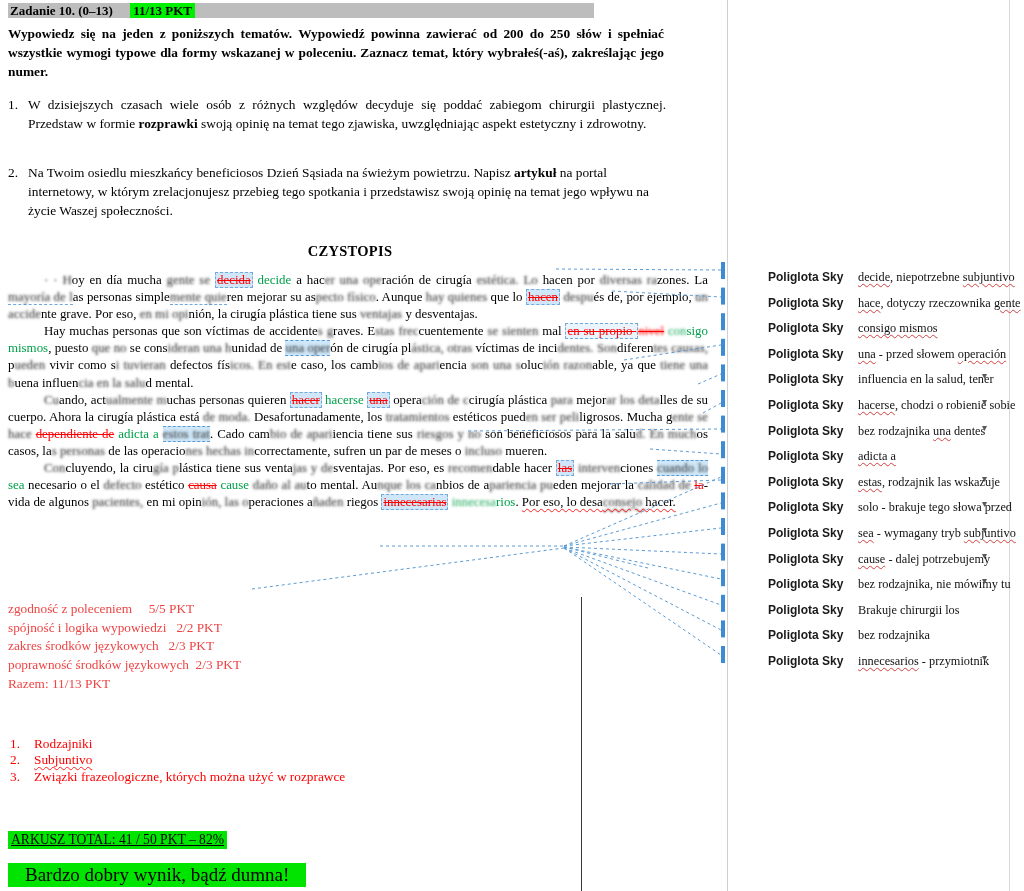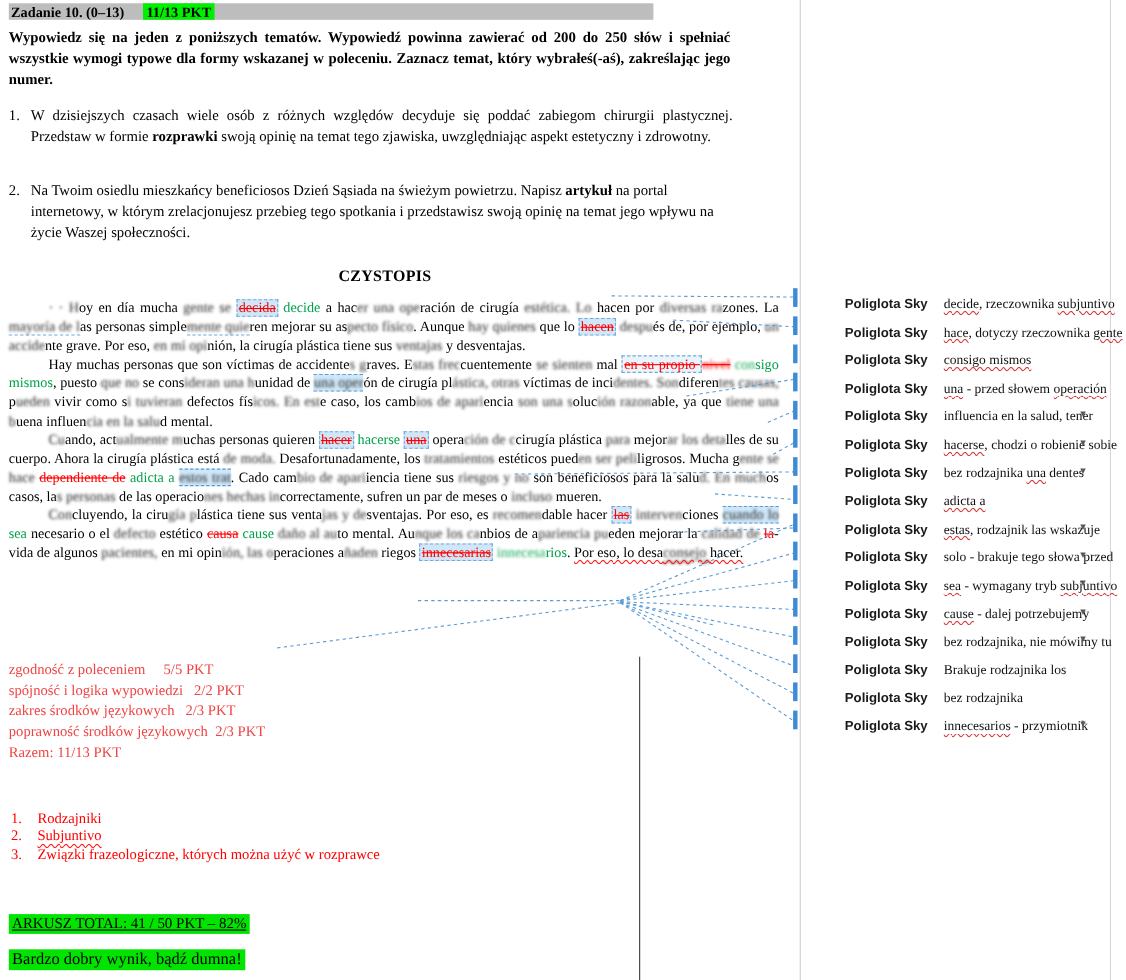--- a/index.html
+++ b/index.html
@@ -52,21 +52,21 @@
   #scores{left:8px;top:600px;color:#ef4444;font-size:13.3px;line-height:18.7px;}
   #improve{left:8px;top:736px;color:#ff0000;font-size:13.3px;line-height:16.4px;}
   .imp-item{margin-left:2px;}
   .imp-num{display:inline-block;width:24px;}
   .seg-rsq{text-decoration:underline wavy #ff2020;text-decoration-thickness:1px;
     text-underline-offset:2px;}
 
   
   #arkusz{left:8px;top:831px;background:#00e400;font-weight:normal;font-size:13.6px;
     text-decoration:underline;padding:1px 3px;}
-  #praise{left:8px;top:863px;background:#00e400;font-size:15px;padding:1px 3px;}
+  #praise{left:8px;top:863px;background:#00e400;font-size:19px;padding:1px 17px;}
 
   
   #vline-black{left:581px;top:597px;width:1px;height:294px;background:#3a3a3a;}
   #sep-line{left:727px;top:0;width:1px;height:891px;background:#cfcfcf;}
   #right-line{left:1009px;top:0;width:1px;height:891px;background:#d9d9d9;}
 
   
   .comment-row{position:absolute;left:752px;width:255px;height:24px;white-space:nowrap;}
   .comment-author{display:inline-block;width:90px;padding-left:16px;
     font-family:"Liberation Sans",sans-serif;font-weight:bold;font-size:12px;color:#1a1a1a;}
@@ -164,29 +164,29 @@
     <rect x="721" y="518" width="4" height="17"></rect>
       <rect x="721" y="543.6" width="4" height="17"></rect>
     <rect x="721" y="569.2" width="4" height="17"></rect>
       <rect x="721" y="594.8" width="4" height="17"></rect>
     <rect x="721" y="620.4" width="4" height="17"></rect>
       <rect x="721" y="646" width="4" height="17"></rect>
   </g>
 </svg>
 
 <div id="comments-panel">
-    <div class="comment-row" style="top: 267px;"><span class="comment-author">Poliglota Sky</span><span class="comment-text"><span class="seg-sq">decide</span><span>, rzeczownika </span><span class="seg-sq">subjuntivo</span></span></div>
+    <div class="comment-row" style="top: 267px;"><span class="comment-author">Poliglota Sky</span><span class="comment-text"><span class="seg-sq">decide</span><span>, niepotrzebne </span><span class="seg-sq">subjuntivo</span></span></div>
     <div class="comment-row" style="top: 292.6px;"><span class="comment-author">Poliglota Sky</span><span class="comment-text"><span class="seg-sq">hace</span><span>, dotyczy rzeczownika </span><span class="seg-sq">gente</span></span></div>
     <div class="comment-row" style="top: 318.2px;"><span class="comment-author">Poliglota Sky</span><span class="comment-text"><span class="seg-sq">consigo mismos</span></span></div>
     <div class="comment-row" style="top: 343.8px;"><span class="comment-author">Poliglota Sky</span><span class="comment-text"><span class="seg-sq">una</span><span> - przed słowem </span><span class="seg-sq">operación</span></span></div>
     <div class="comment-row" style="top: 369.4px;"><span class="comment-author">Poliglota Sky</span><span class="comment-text"><span>influencia en la salud, tener</span></span><span class="comment-arrow">▾</span></div>
     <div class="comment-row" style="top: 395px;"><span class="comment-author">Poliglota Sky</span><span class="comment-text"><span class="seg-sq">hacerse</span><span>, chodzi o robienie sobie</span></span><span class="comment-arrow">▾</span></div>
     <div class="comment-row" style="top: 420.6px;"><span class="comment-author">Poliglota Sky</span><span class="comment-text"><span>bez rodzajnika </span><span class="seg-sq">una</span><span> dentes</span></span><span class="comment-arrow">▾</span></div>
     <div class="comment-row" style="top: 446.2px;"><span class="comment-author">Poliglota Sky</span><span class="comment-text"><span class="seg-sq">adicta a</span></span></div>
     <div class="comment-row" style="top: 471.8px;"><span class="comment-author">Poliglota Sky</span><span class="comment-text"><span class="seg-sq">estas</span><span>, rodzajnik las wskazuje</span></span><span class="comment-arrow">▾</span></div>
     <div class="comment-row" style="top: 497.4px;"><span class="comment-author">Poliglota Sky</span><span class="comment-text"><span>solo - brakuje tego słowa przed</span></span><span class="comment-arrow">▾</span></div>
     <div class="comment-row" style="top: 523px;"><span class="comment-author">Poliglota Sky</span><span class="comment-text"><span class="seg-sq">sea</span><span> - wymagany tryb </span><span class="seg-sq">subjuntivo</span></span><span class="comment-arrow">▾</span></div>
     <div class="comment-row" style="top: 548.6px;"><span class="comment-author">Poliglota Sky</span><span class="comment-text"><span class="seg-sq">cause</span><span> - dalej potrzebujemy</span></span><span class="comment-arrow">▾</span></div>
     <div class="comment-row" style="top: 574.2px;"><span class="comment-author">Poliglota Sky</span><span class="comment-text"><span>bez rodzajnika, nie mówimy tu</span></span><span class="comment-arrow">▾</span></div>
-    <div class="comment-row" style="top: 599.8px;"><span class="comment-author">Poliglota Sky</span><span class="comment-text"><span>Brakuje rodzajnika los</span></span></div>
+    <div class="comment-row" style="top: 599.8px;"><span class="comment-author">Poliglota Sky</span><span class="comment-text"><span>Brakuje chirurgii los</span></span></div>
     <div class="comment-row" style="top: 625.4px;"><span class="comment-author">Poliglota Sky</span><span class="comment-text"><span>bez rodzajnika</span></span></div>
     <div class="comment-row" style="top: 651px;"><span class="comment-author">Poliglota Sky</span><span class="comment-text"><span class="seg-sq">innecesarios</span><span> - przymiotnik</span></span><span class="comment-arrow">▾</span></div>
   </div>
 
 </body></html>

